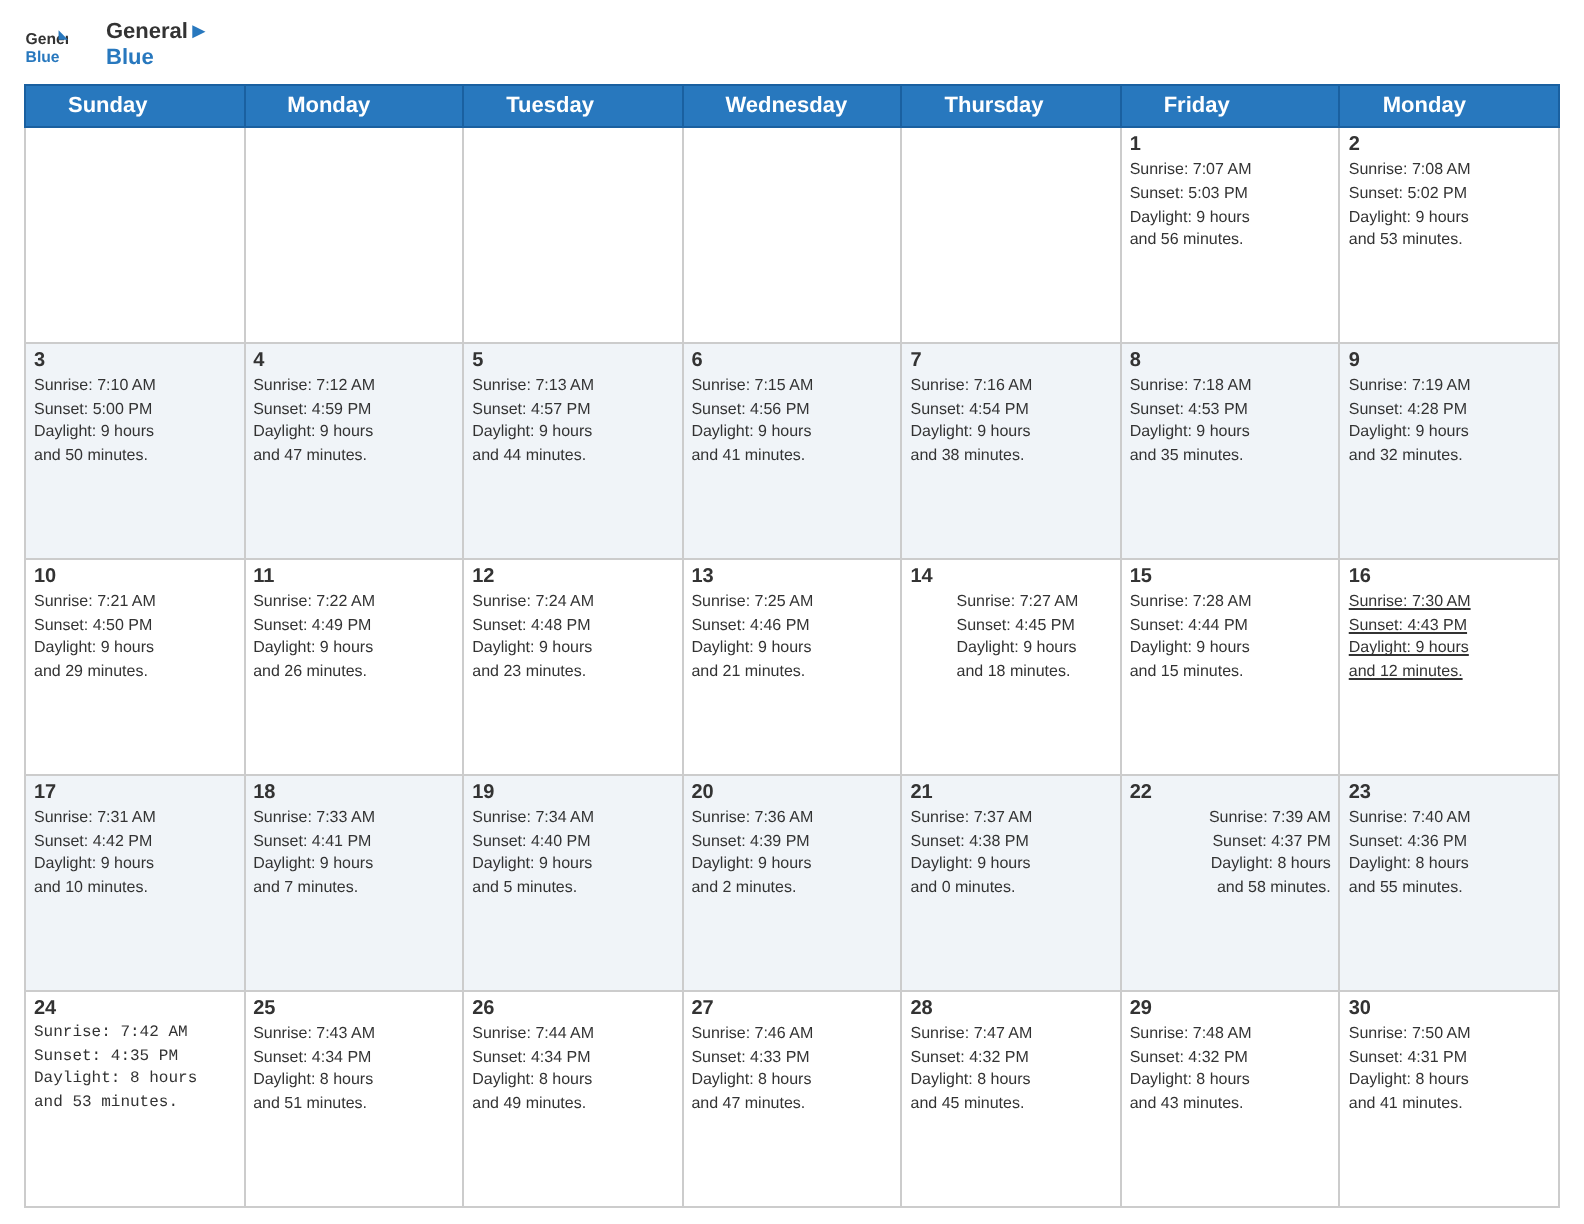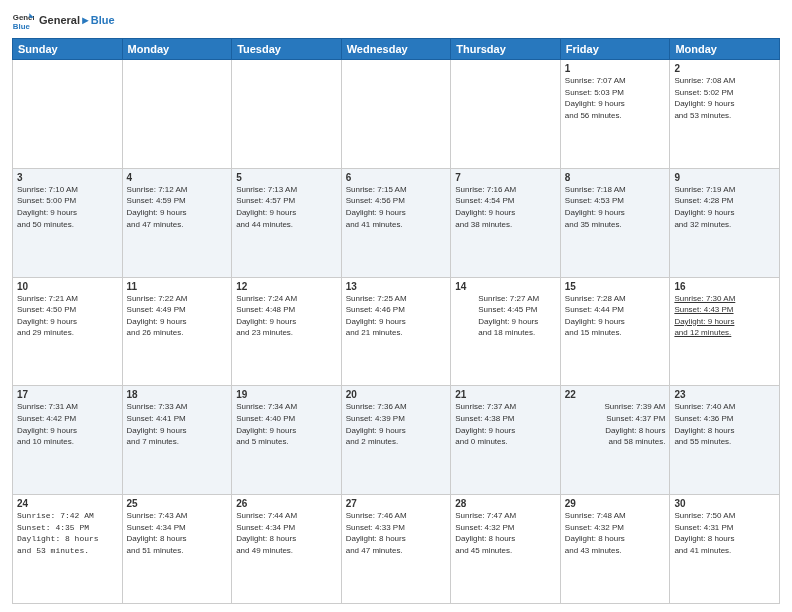--- a/index.html
+++ b/index.html
@@ -49,21 +49,21 @@
       border: 1px solid #ccc;
       border-collapse: collapse;
       width: 100%;
       table-layout: fixed;
     }
     .calendar thead tr th {
       background-color: #2878be;
       color: #fff;
       font-size: 11px;
       font-weight: bold;
-      padding: 4px 5px;
+      padding: 4px 21px;
       border: 1px solid #1a60a0;
       text-align: left;
     }
     .calendar tbody tr td {
       vertical-align: top;
       border: 1px solid #ccc;
       padding: 3px 4px;
       font-size: 8.5px;
       color: #333;
       height: 82px;
@@ -91,21 +91,21 @@
 <body>
 
 <div class="page">
   <div class="header">
     <div class="logo">
       <svg class="logo-icon" viewBox="0 0 28 28" xmlns="http://www.w3.org/2000/svg">
         <text x="1" y="13" font-size="10" font-weight="bold" fill="#333" font-family="Arial">General</text>
         <text x="1" y="24" font-size="10" font-weight="bold" fill="#2878be" font-family="Arial">Blue</text>
         <polygon points="22,4 28,10 22,10" fill="#2878be"></polygon>
       </svg>
-      <div style="display:flex;flex-direction:row;margin-left:2px;">
+      <div style="display:flex;flex-direction:column;margin-left:16px;">
         <span style="font-size:11px;font-weight:bold;color:#333;line-height:1.2;">General<span style="color:#2878be;">►</span></span>
         <span style="font-size:11px;font-weight:bold;color:#2878be;line-height:1.2;">Blue</span>
       </div>
     </div>
     <div class="title-block">
       <div class="month-title"></div>
       <div class="location"></div>
     </div>
   </div>
 

